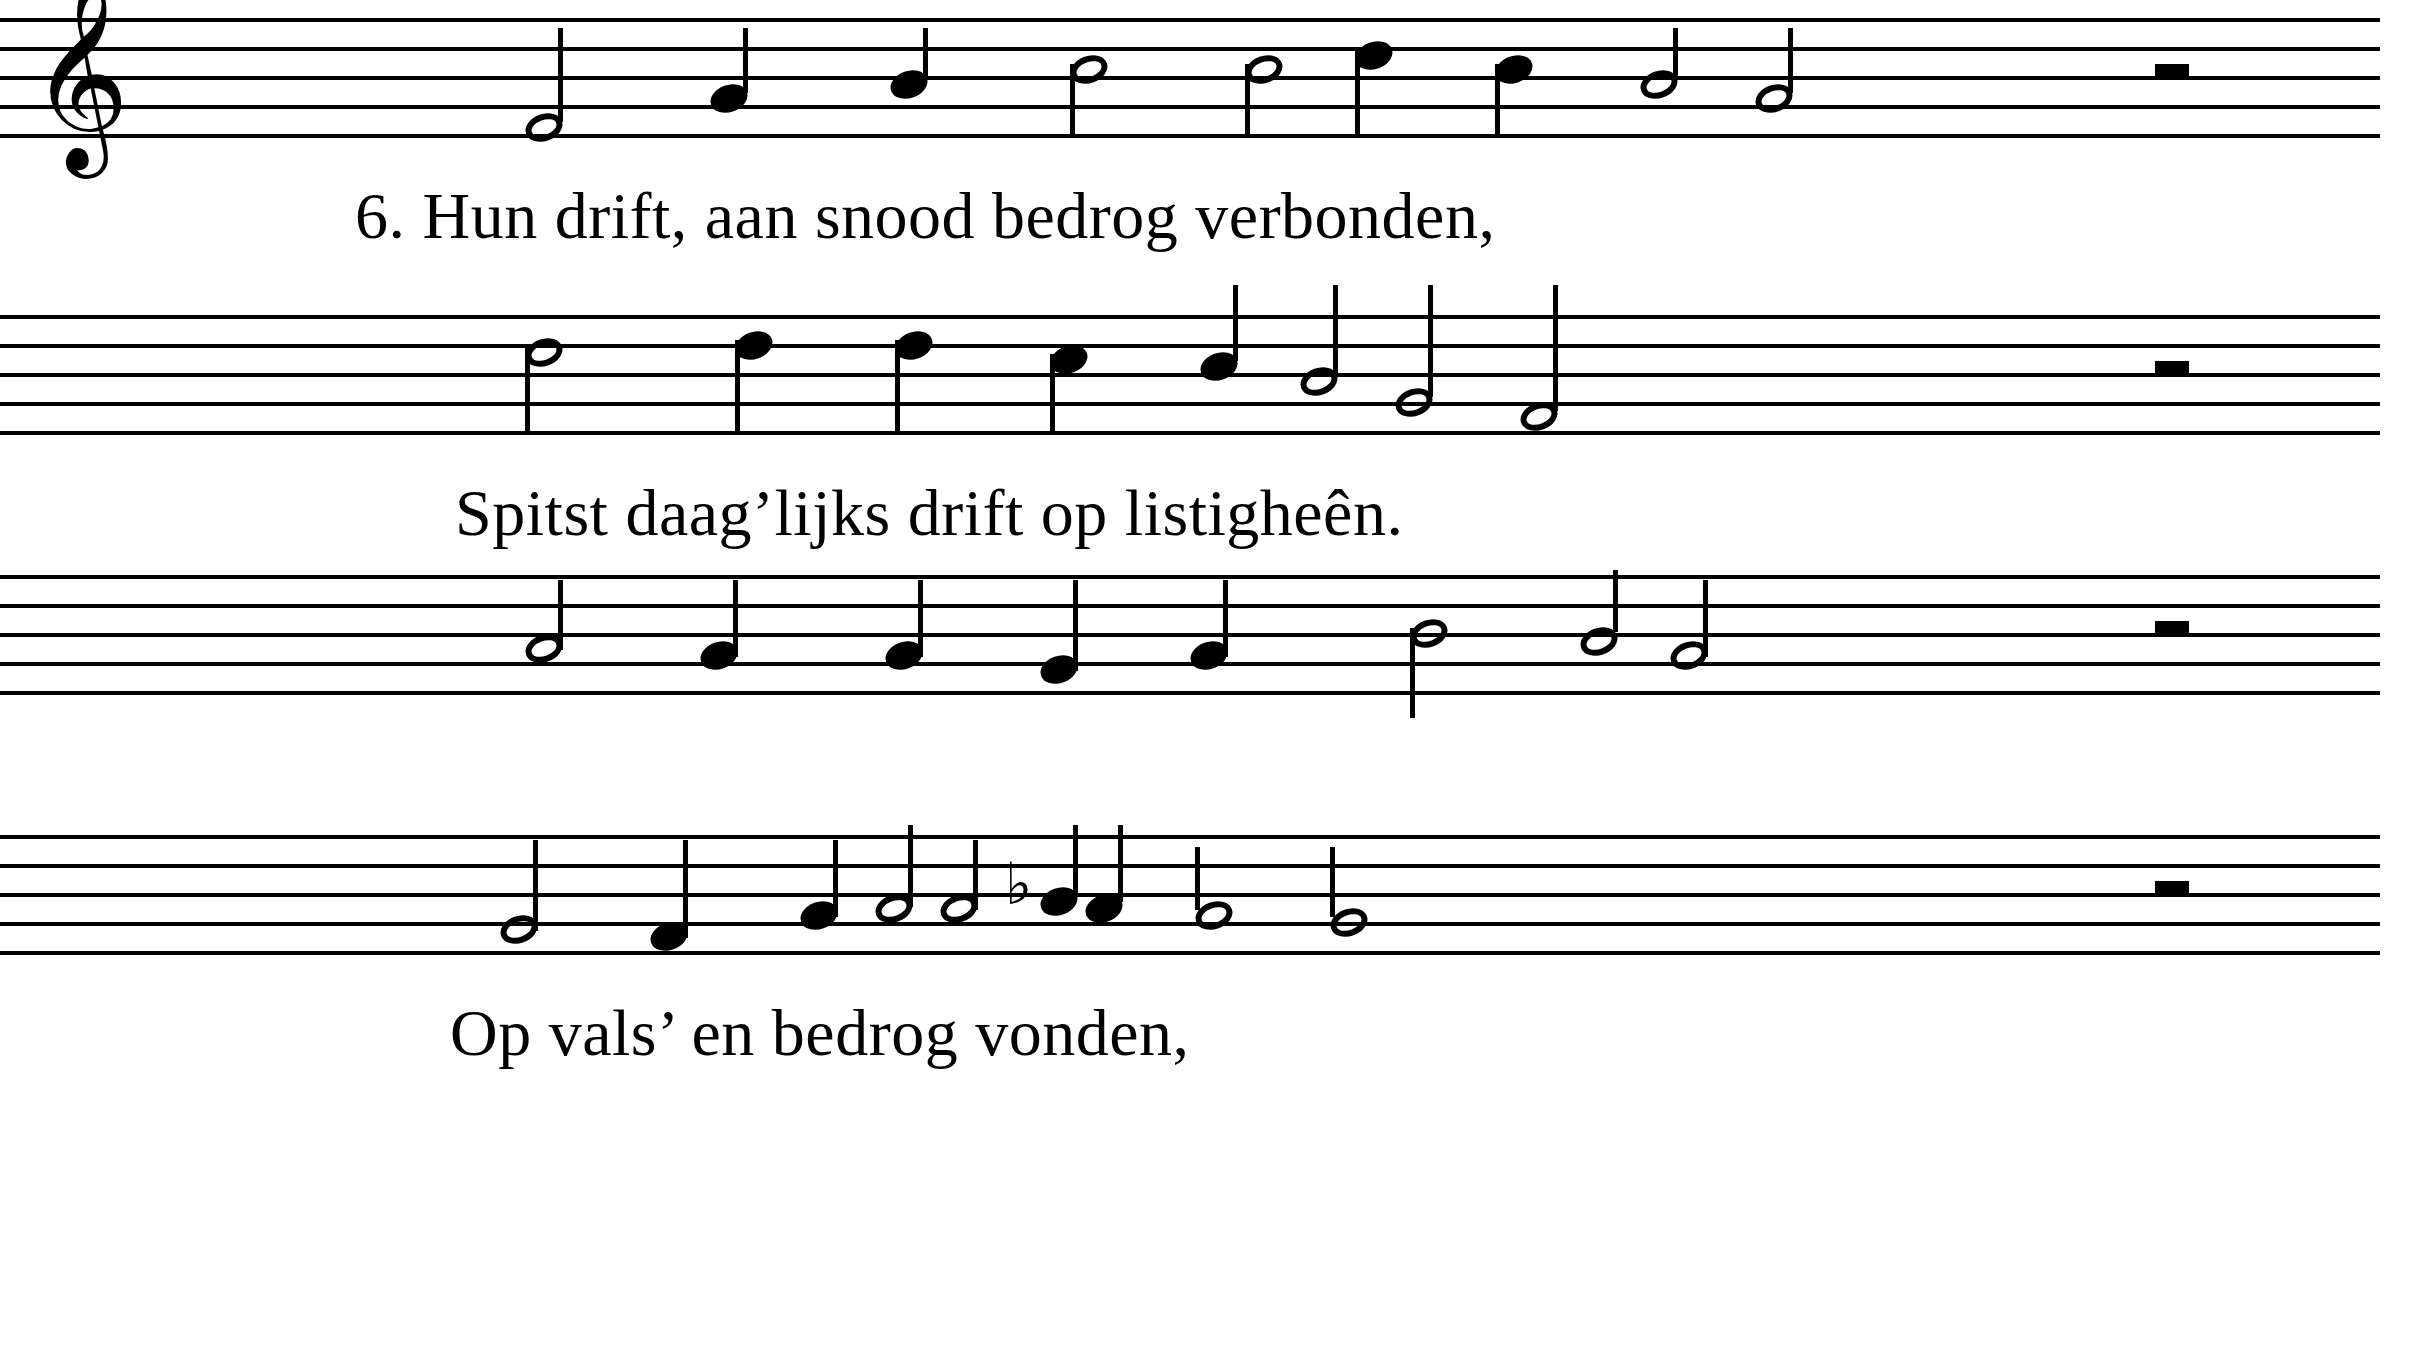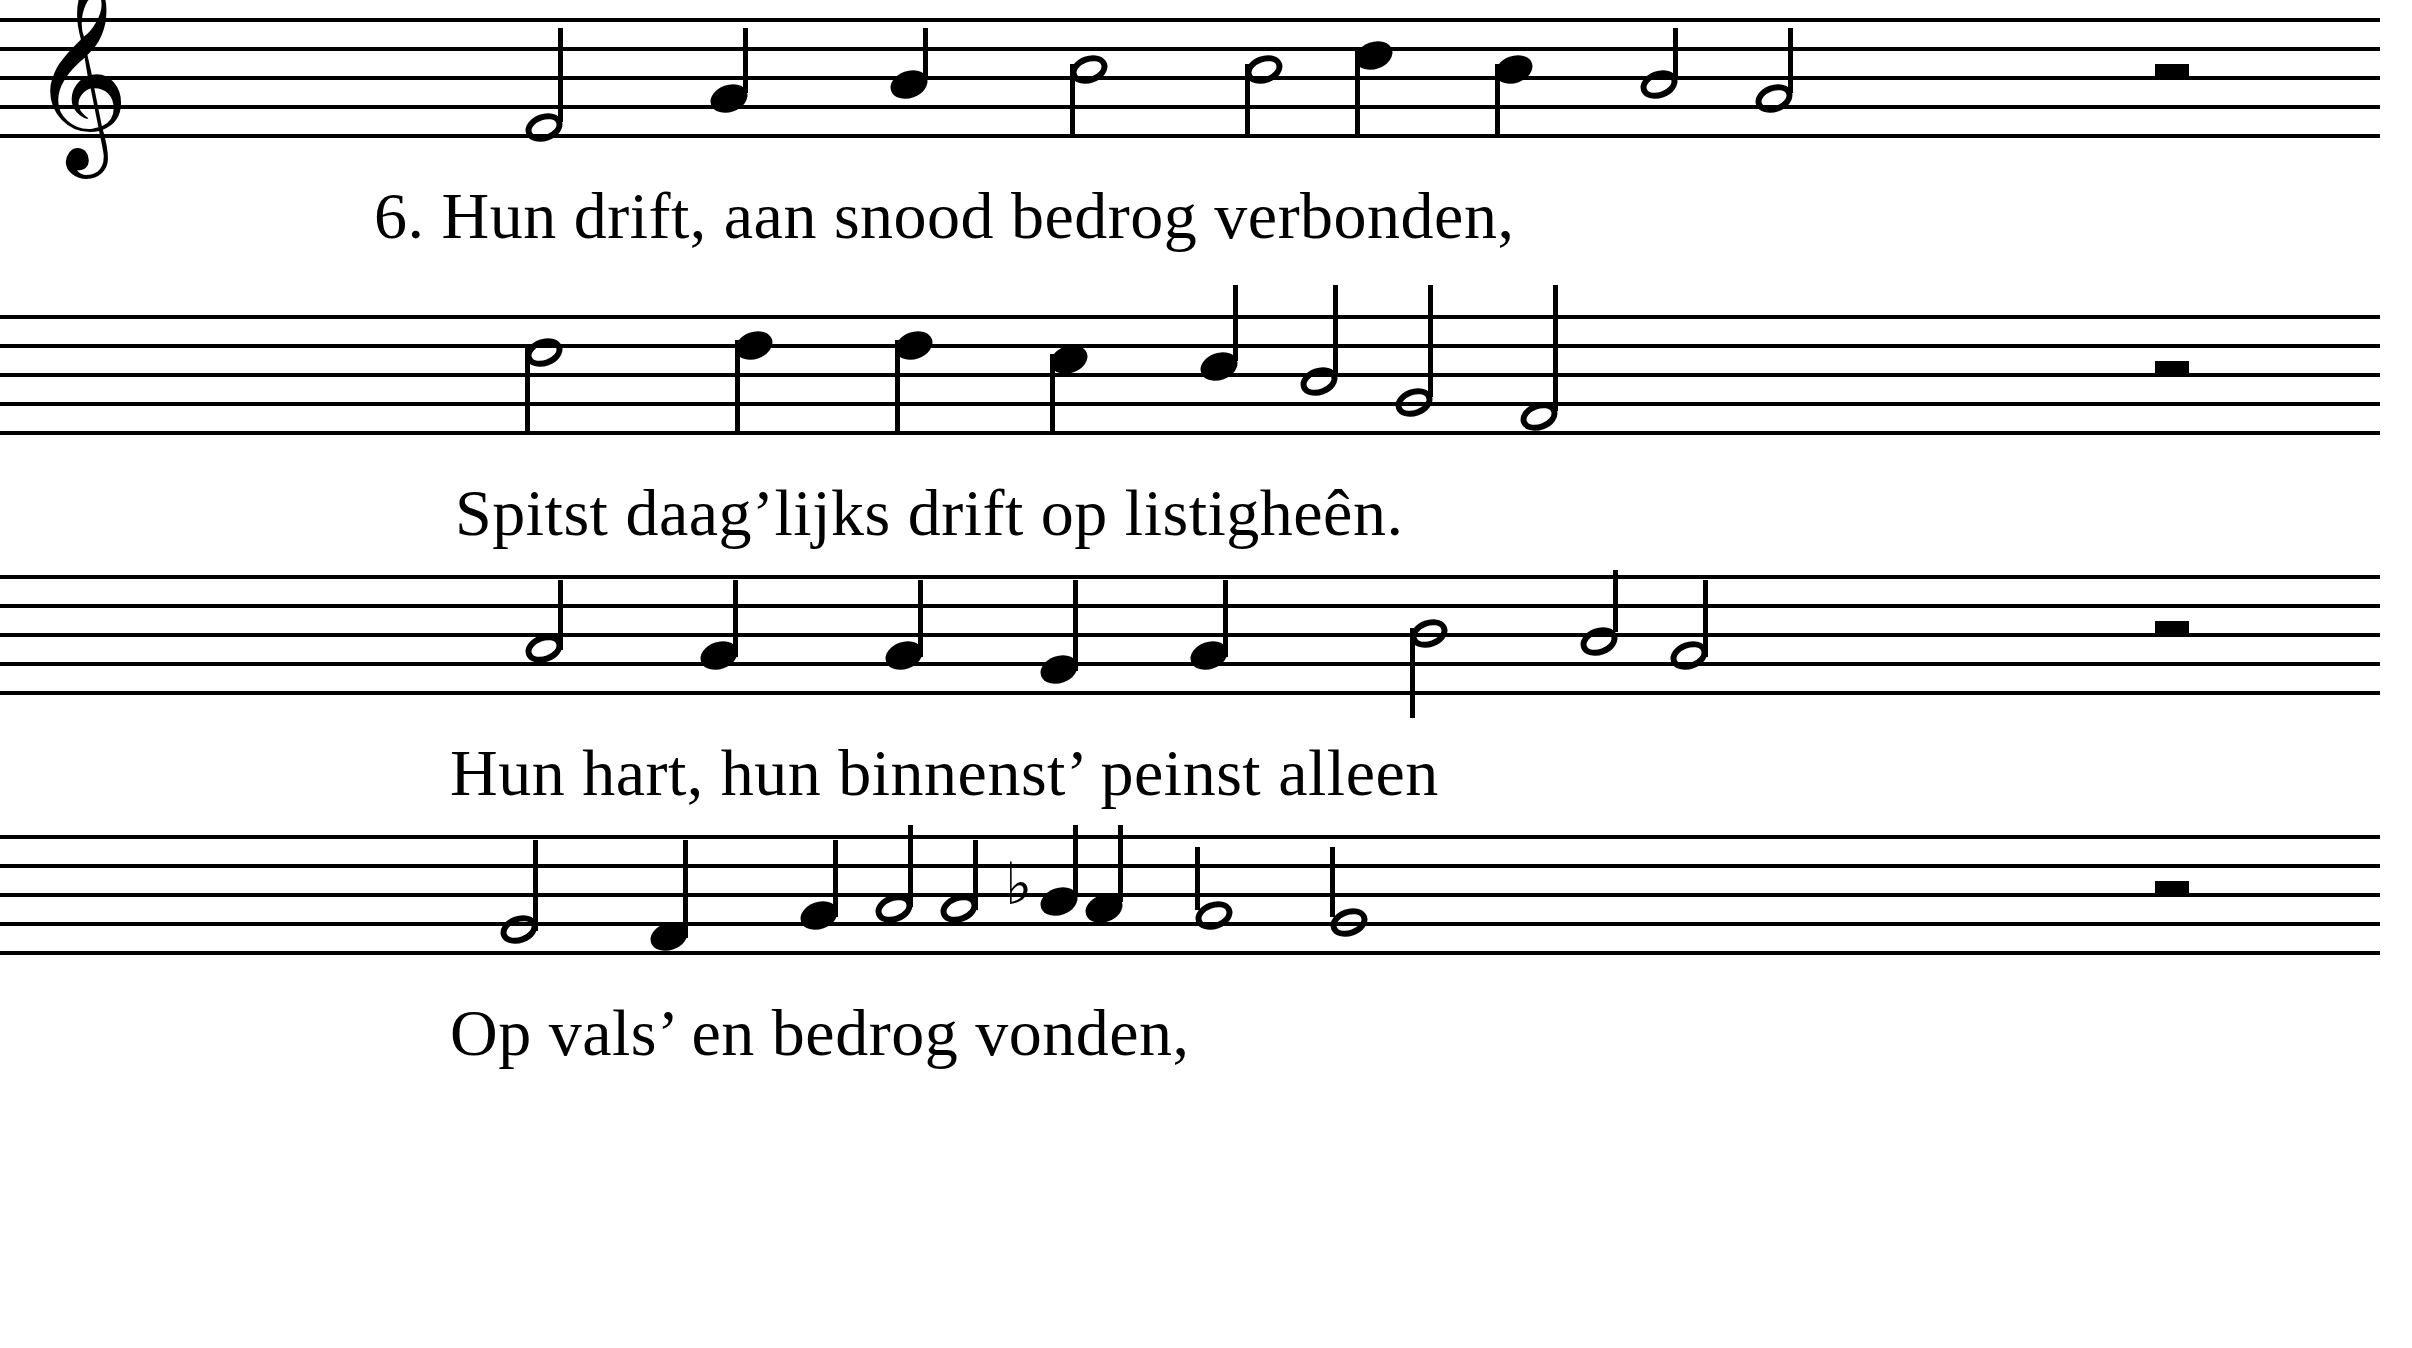--- a/index.html
+++ b/index.html
@@ -155,21 +155,21 @@
     <div class="stem" style="left:1495px; top:46px;  height:70px;"></div>
 
     <div class="note open" style="left:1640px; top:53px;"></div>
     <div class="stem" style="left:1673px; top:10px;  height:51px;"></div>
 
     <div class="note open" style="left:1755px; top:67px;"></div>
     <div class="stem" style="left:1788px; top:10px;  height:65px;"></div>
 
     <div class="rest" style="left:2155px; top:46px;"></div>
 
-    <div class="lyric" style="left:374px; top:160px;">6. Hun drift, aan snood bedrog verbonden,</div>
+    <div class="lyric" style="left:355px; top:160px;">6. Hun drift, aan snood bedrog verbonden,</div>
   </div>
 
   <div class="system" style="position:absolute; left:0; top:315px; height:250px;">
     <div class="staff" style="top:0;">
       <div class="line"></div>
       <div class="line"></div>
       <div class="line"></div>
       <div class="line"></div>
       <div class="line"></div>
     </div>
@@ -231,21 +231,20 @@
     <div class="stem" style="left:1410px; top:53px;  height:90px;"></div>
 
     <div class="note open" style="left:1580px; top:53px;"></div>
     <div class="stem" style="left:1613px; top:-5px;  height:62px;"></div>
 
     <div class="note open" style="left:1670px; top:67px;"></div>
     <div class="stem" style="left:1703px; top:5px;   height:77px;"></div>
 
     <div class="rest" style="left:2155px; top:46px;"></div>
 
-    <div class="lyric" style="left:450px; top:160px;">Hun hart, hun binnenst’ peinst alleen</div>
   </div>
 
   <div class="system" style="position:absolute; left:0; top:835px; height:250px;">
     <div class="staff" style="top:0;">
       <div class="line"></div>
       <div class="line"></div>
       <div class="line"></div>
       <div class="line"></div>
       <div class="line"></div>
     </div>

